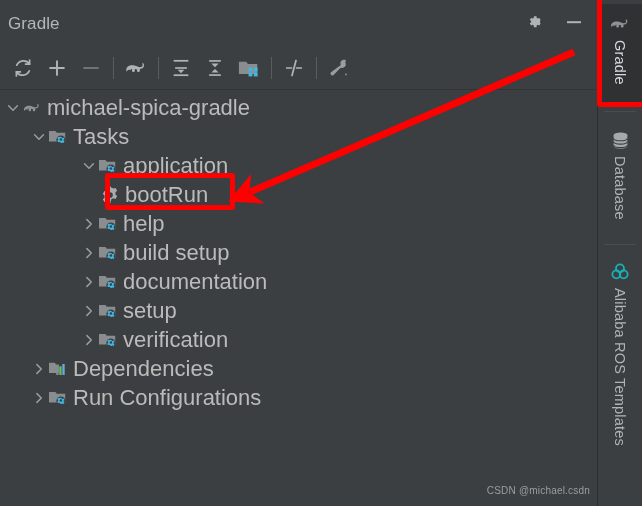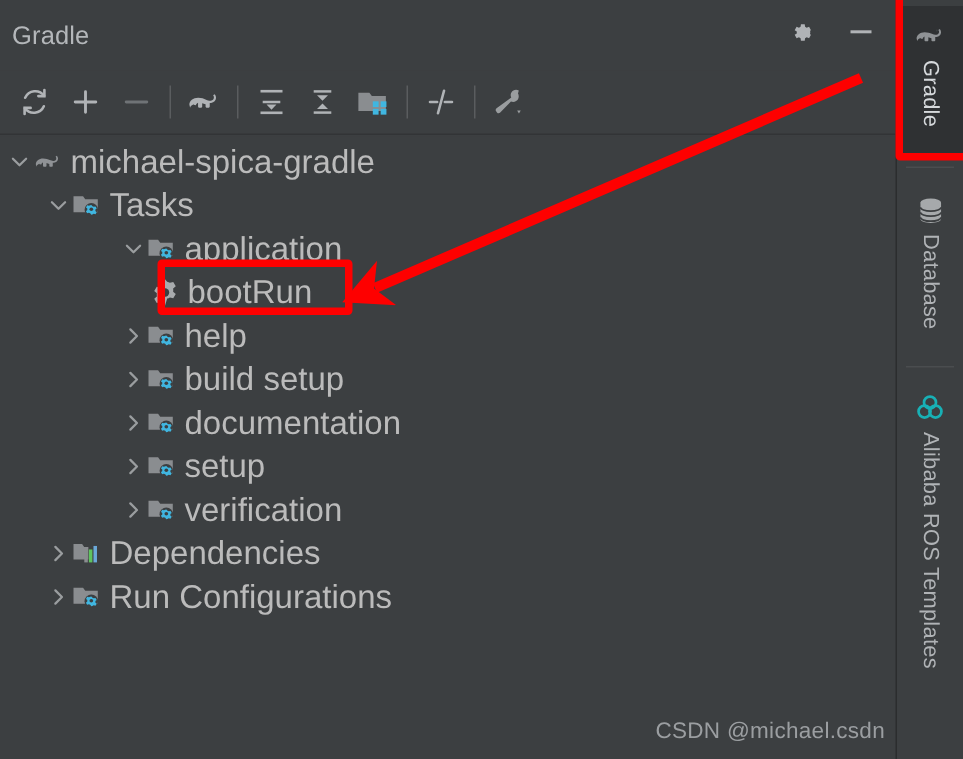--- a/index.html
+++ b/index.html
@@ -179,21 +179,21 @@
     width: 642px;
     height: 506px;
     pointer-events: none;
   }
 
   
   .watermark {
     position: absolute;
     right: 52px;
     bottom: 10px;
-    font-size: 15px;
+    font-size: 10px;
     color: #9b9ea1;
     letter-spacing: 0.2px;
   }
 </style>
 </head>
 <body>
 
 <div id="app">
 
   <div class="titlebar">

